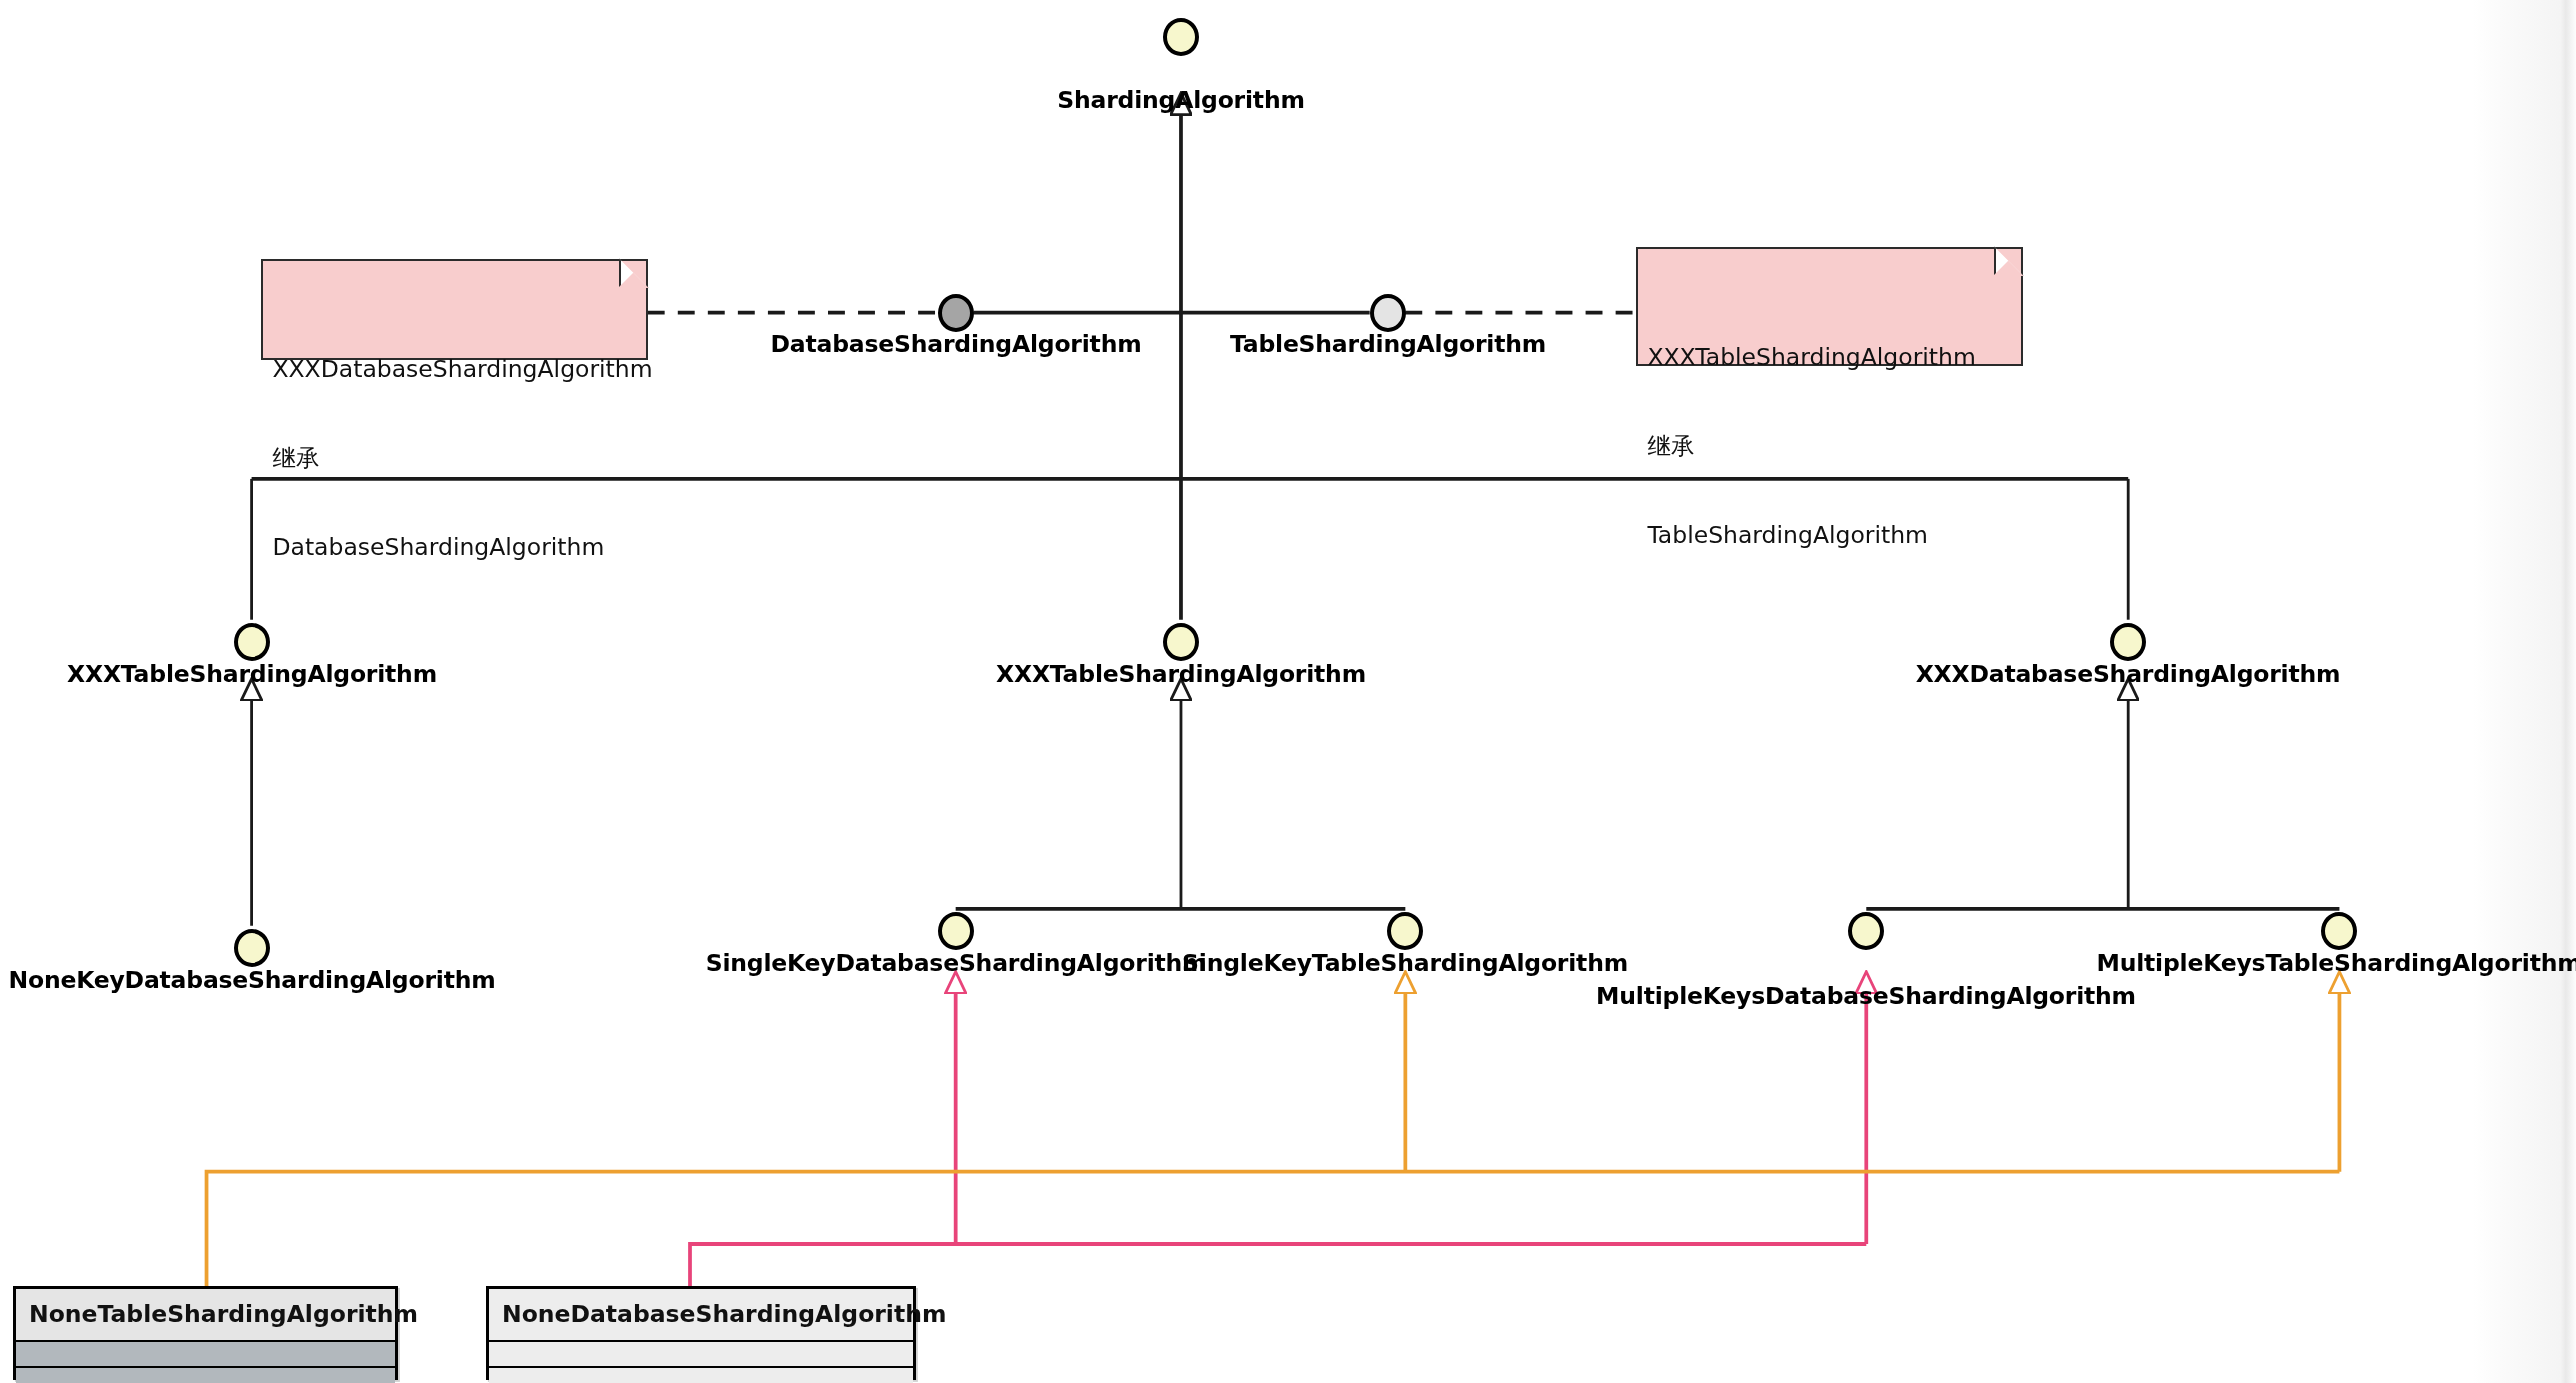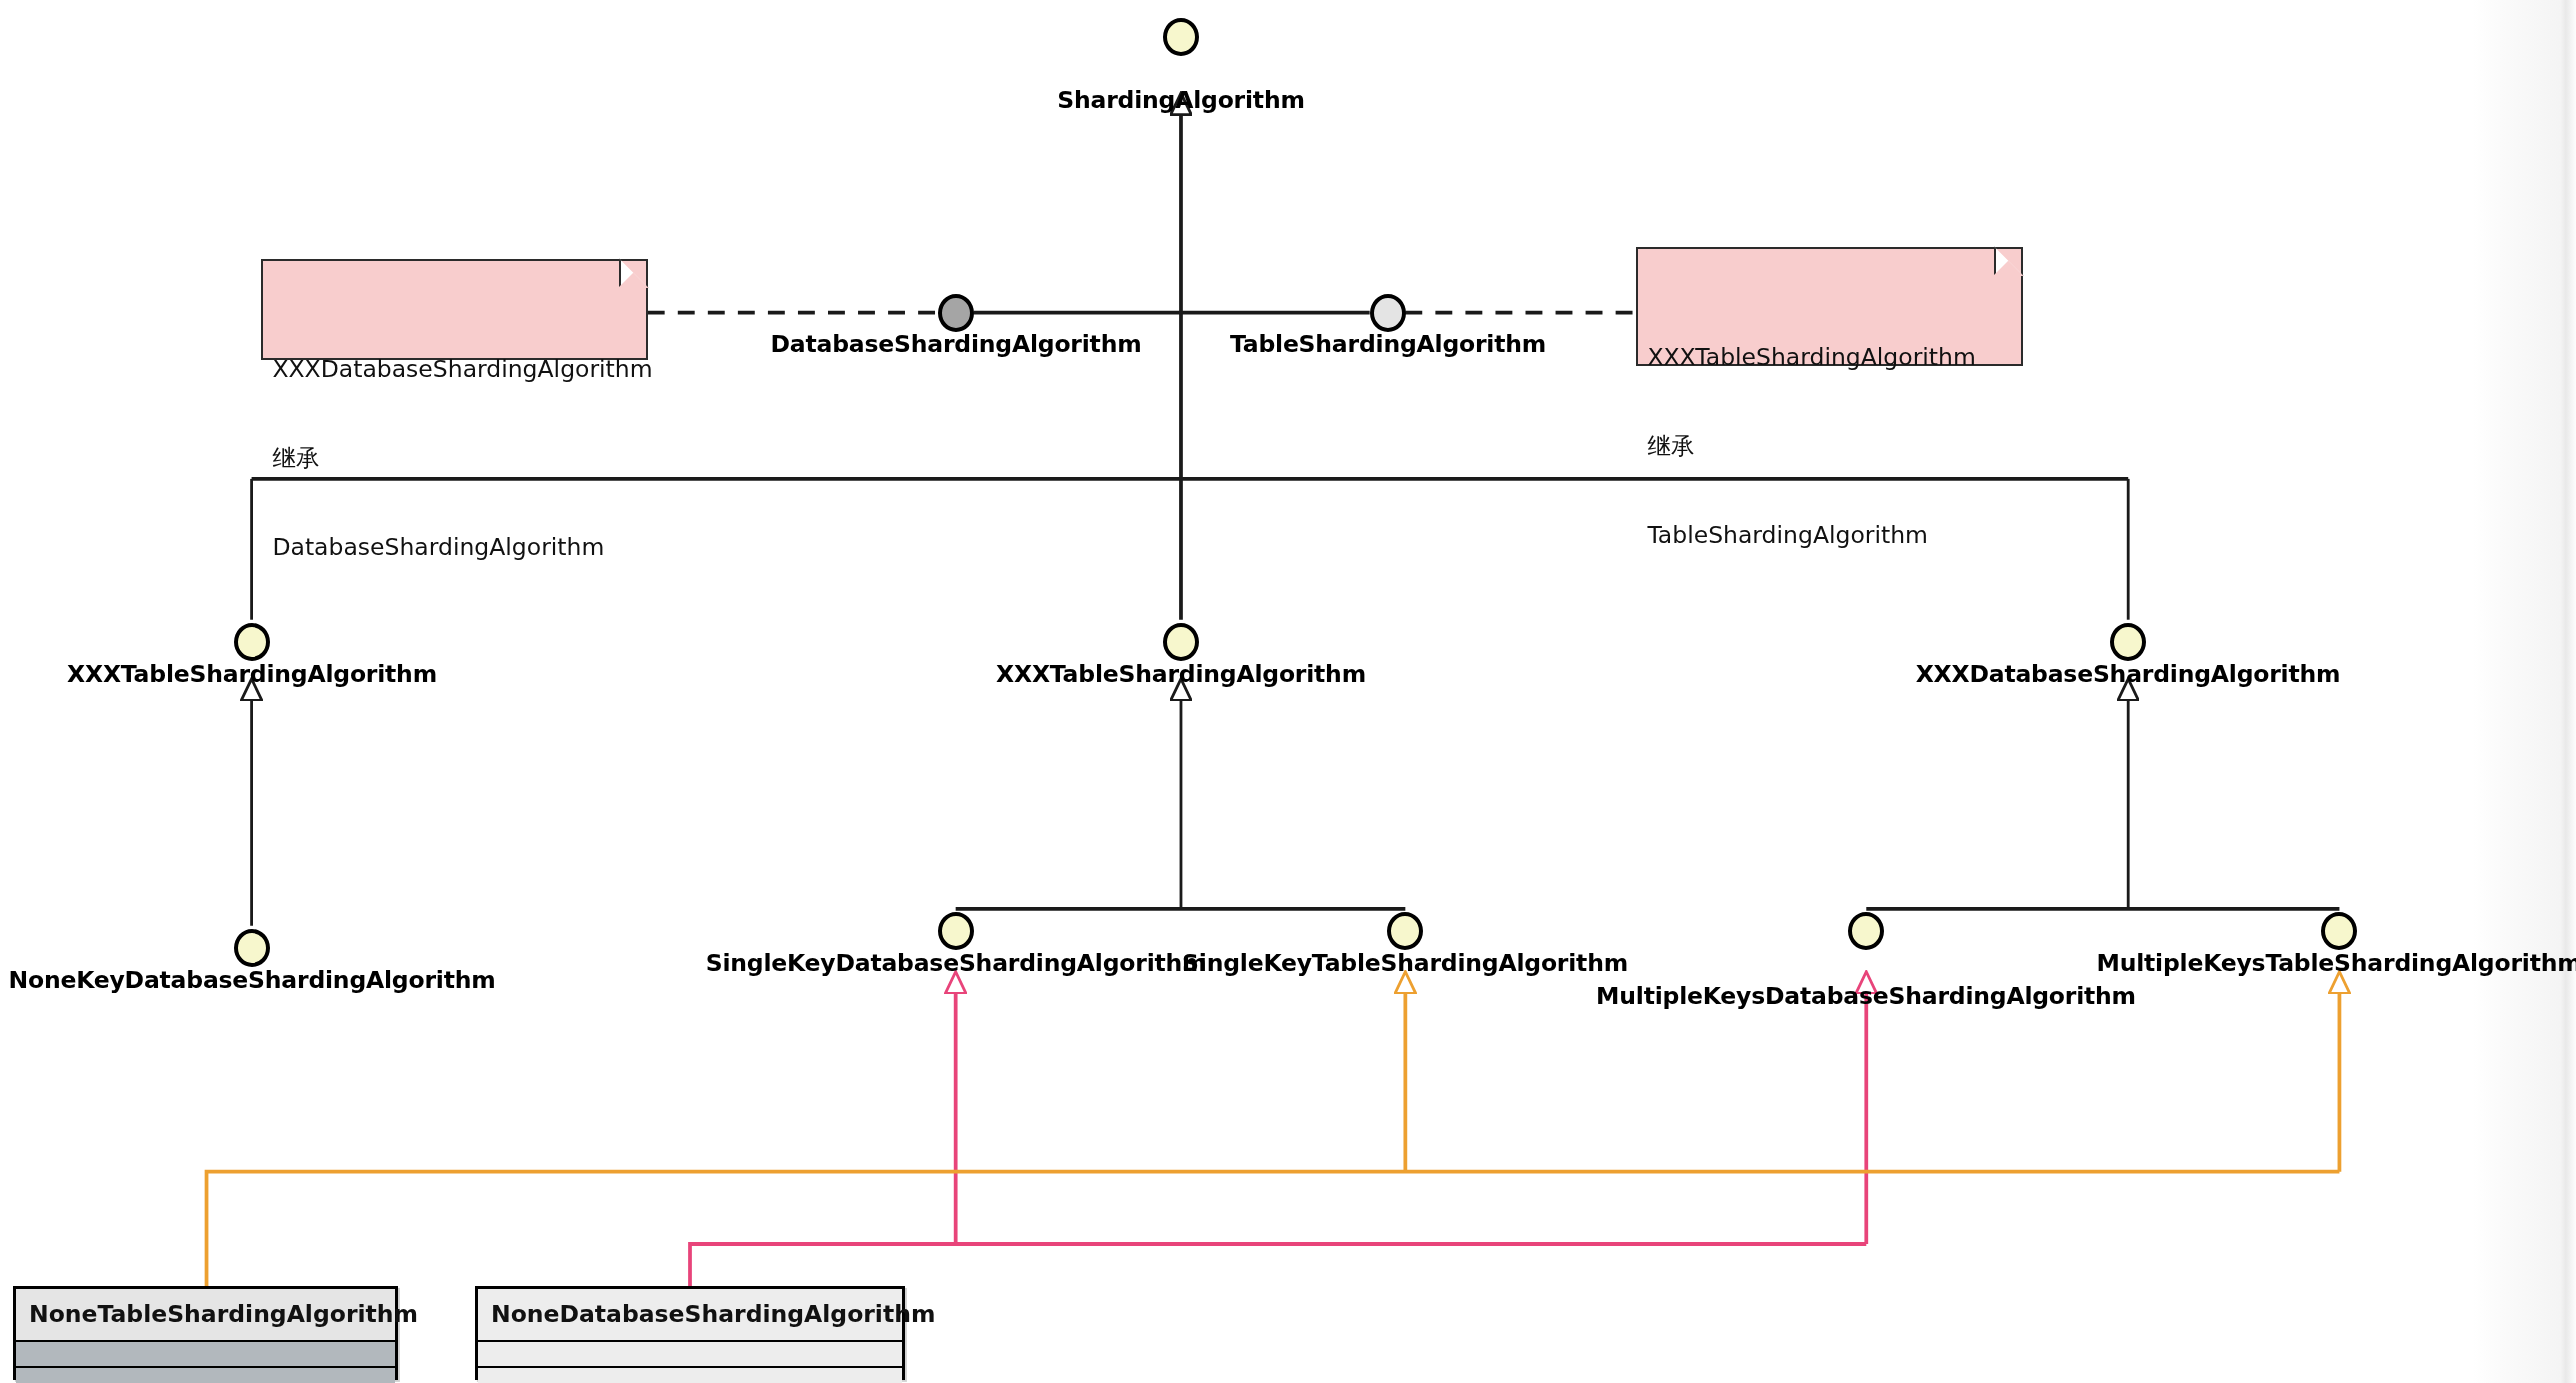--- a/index.html
+++ b/index.html
@@ -82,21 +82,21 @@
     color:#111111;
     padding:11.3px 13px 11.3px 13px;
     border-bottom:2.8px solid #000000;
     white-space:nowrap;
   }
   .cbox .comp{height:24.4px;border-bottom:2.8px solid #000000;}
   .cbox .comp.last{border-bottom:none;height:26px;}
   .cbox.shade{background:#b2b8bd;}
   .cbox.shade .title{background:#e5e5e5;}
   .cbox.shade .comp{background:#b2b8bd;}
-  .cbox.plain{background:#ededed;}
+  .cbox.plain{background:#ededed;margin-left:11px;}
   .cbox.plain .title{background:#ededed;}
   .cbox.plain .comp{background:#ededed;}
 </style>
 </head>
 <body>
 
 <div id="canvas">
 
   <svg id="edges" viewBox="0 0 2744 1474" width="2576" height="1384" xmlns="http://www.w3.org/2000/svg">
     <defs>

